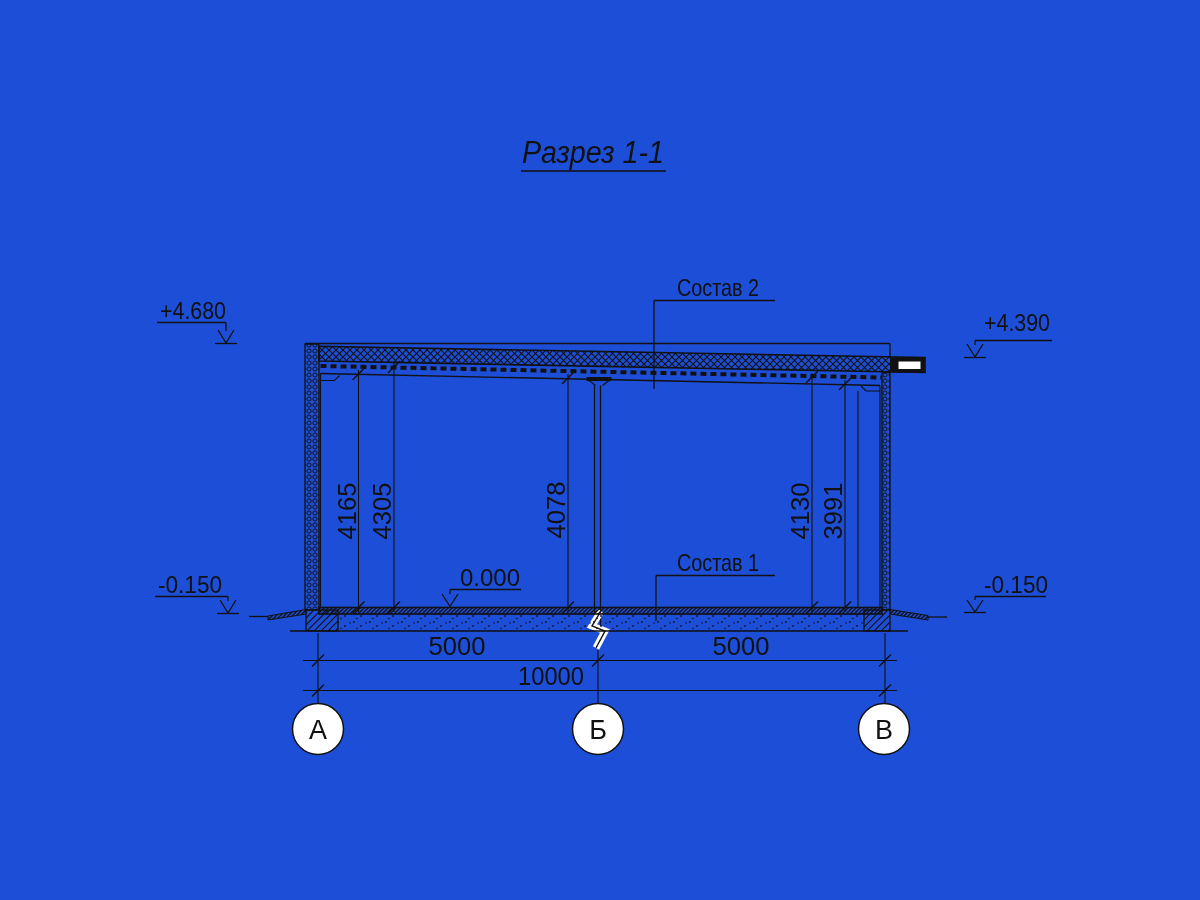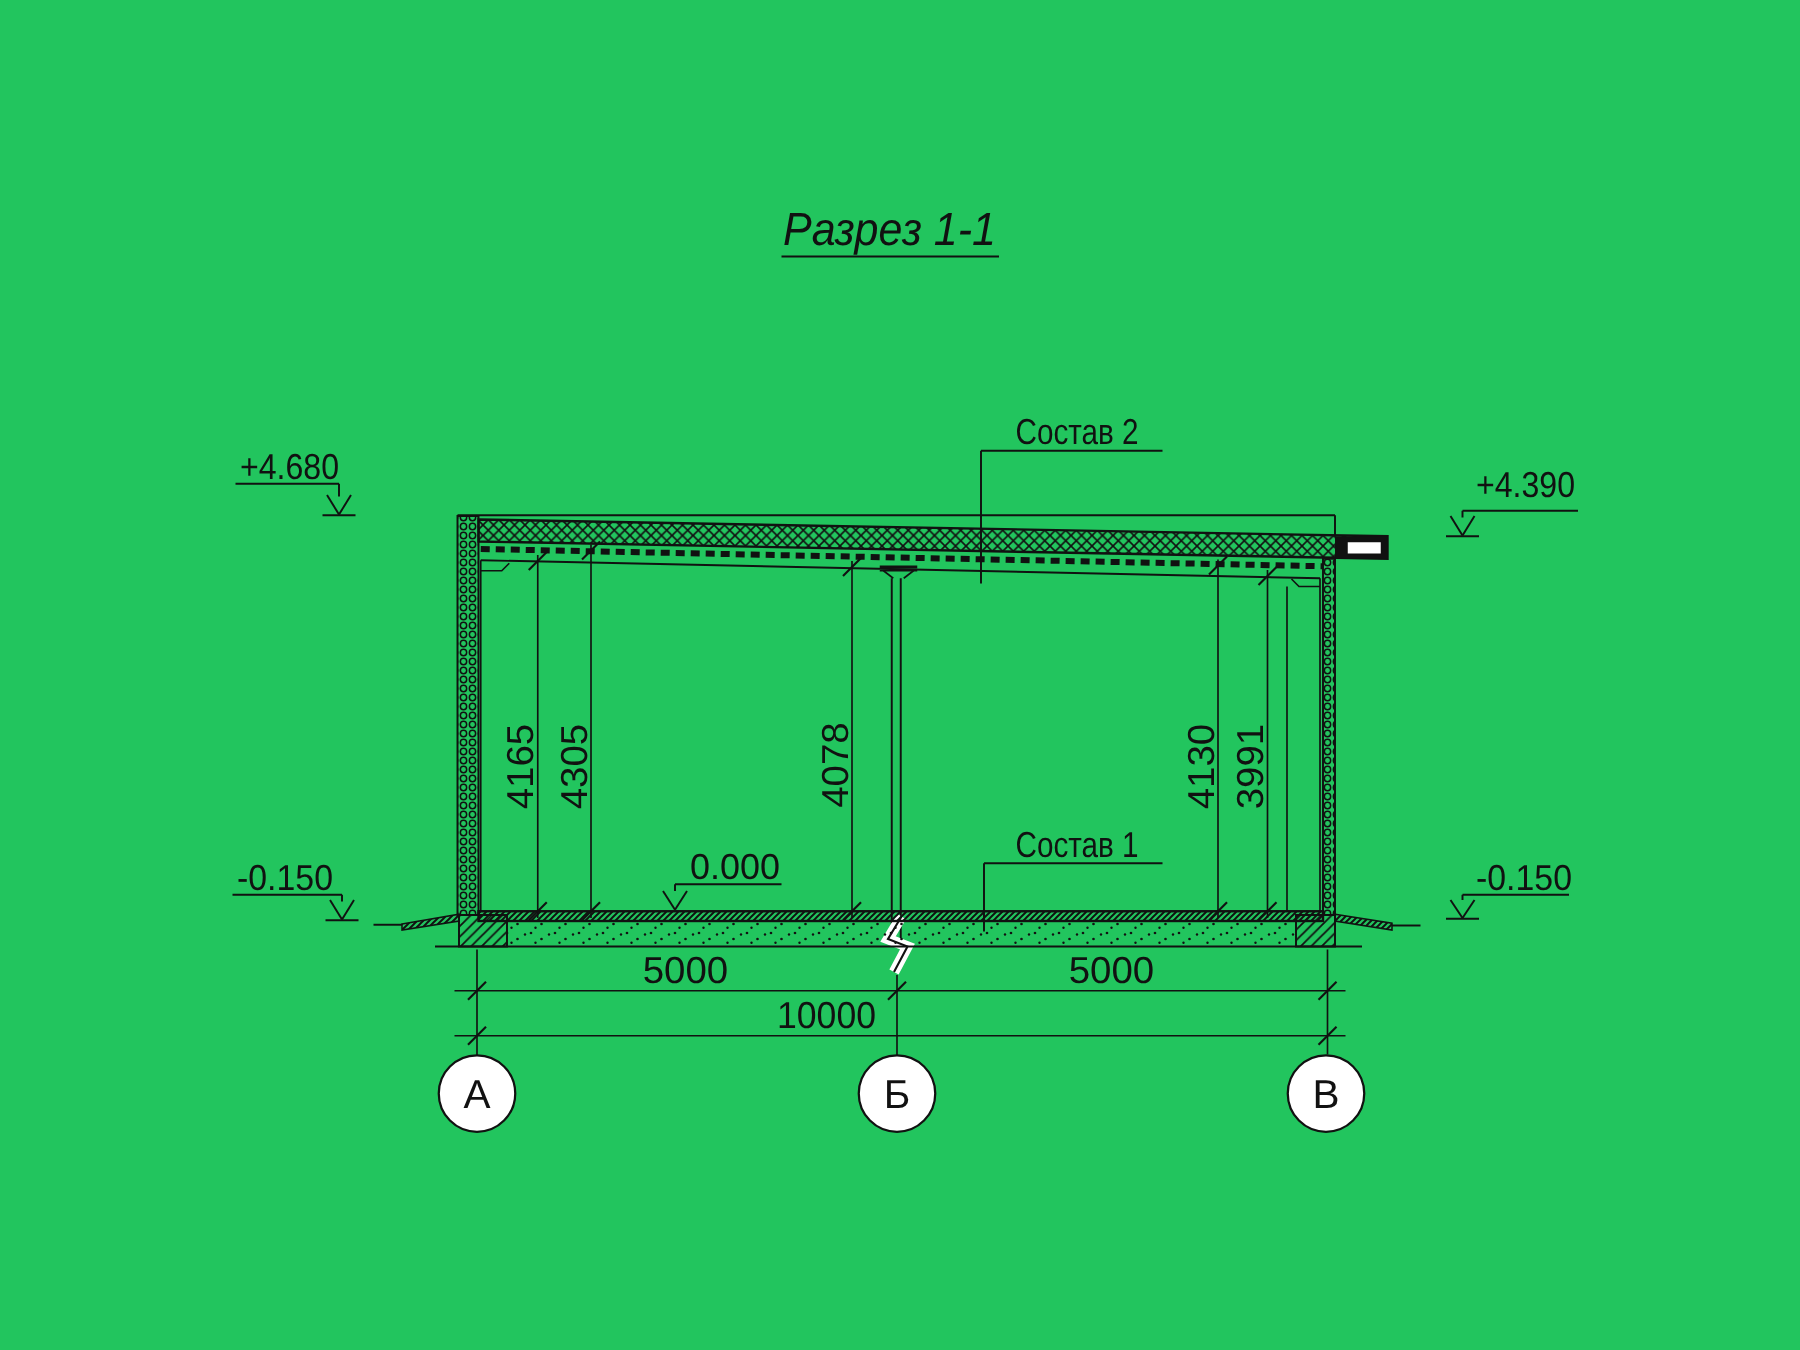--- a/index.html
+++ b/index.html
@@ -1,16 +1,16 @@
 <!DOCTYPE html>
 <html><head>
 <meta charset="utf-8">
 <style>
   html,body{margin:0;padding:0;background:#fff;}
-  .page{width:1200px;height:900px;background:#22c55e;position:relative;overflow:hidden;}
+  .page{width:1200px;height:900px;background:#1d4ed8;position:relative;overflow:hidden;}
   svg text{font-family:"Liberation Sans","DejaVu Sans",sans-serif;fill:#111;}
   .ln{stroke:#111;stroke-width:1.3;fill:none;stroke-linecap:butt;}
   .ln2{stroke:#111;stroke-width:2;fill:none;}
   .thin{stroke:#111;stroke-width:1.1;fill:none;}
   .tick{stroke:#111;stroke-width:1.4;}
   .dimtxt{font-size:25px;}
   .levtxt{font-size:24px;}
   .callout{font-size:24px;}
   .axis{font-size:27px;}
   .title{font-size:31px;font-style:italic;}

